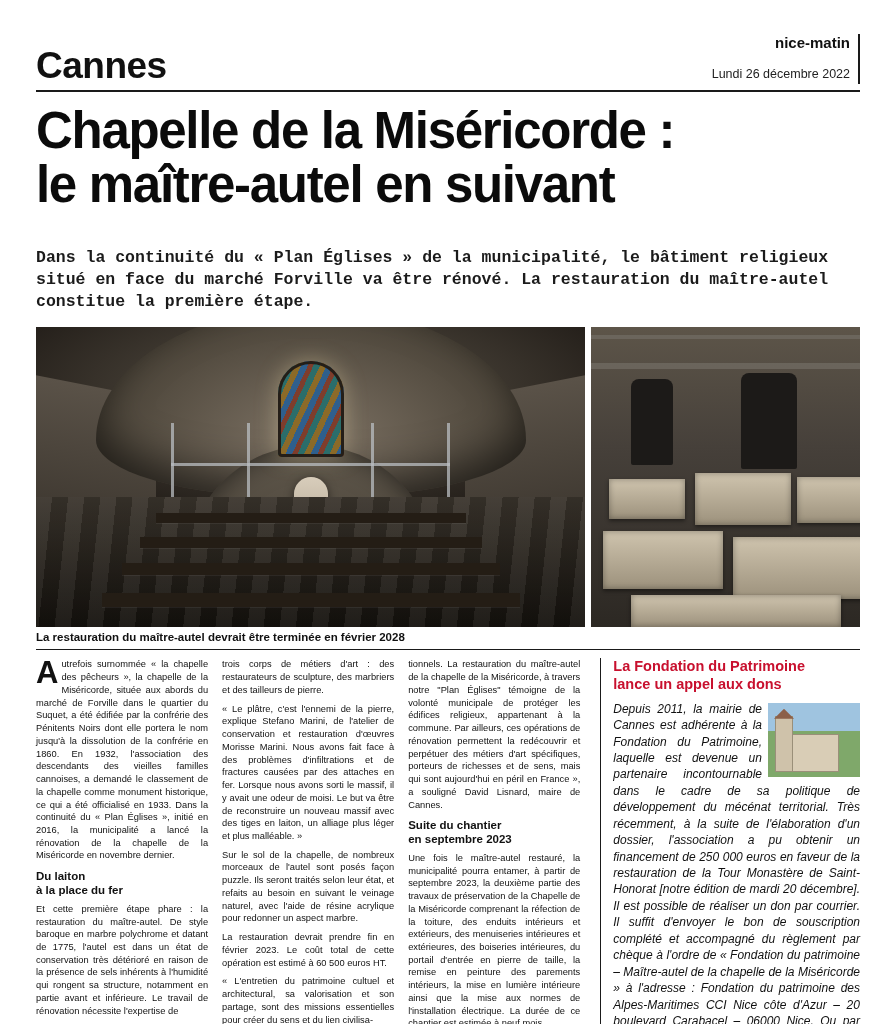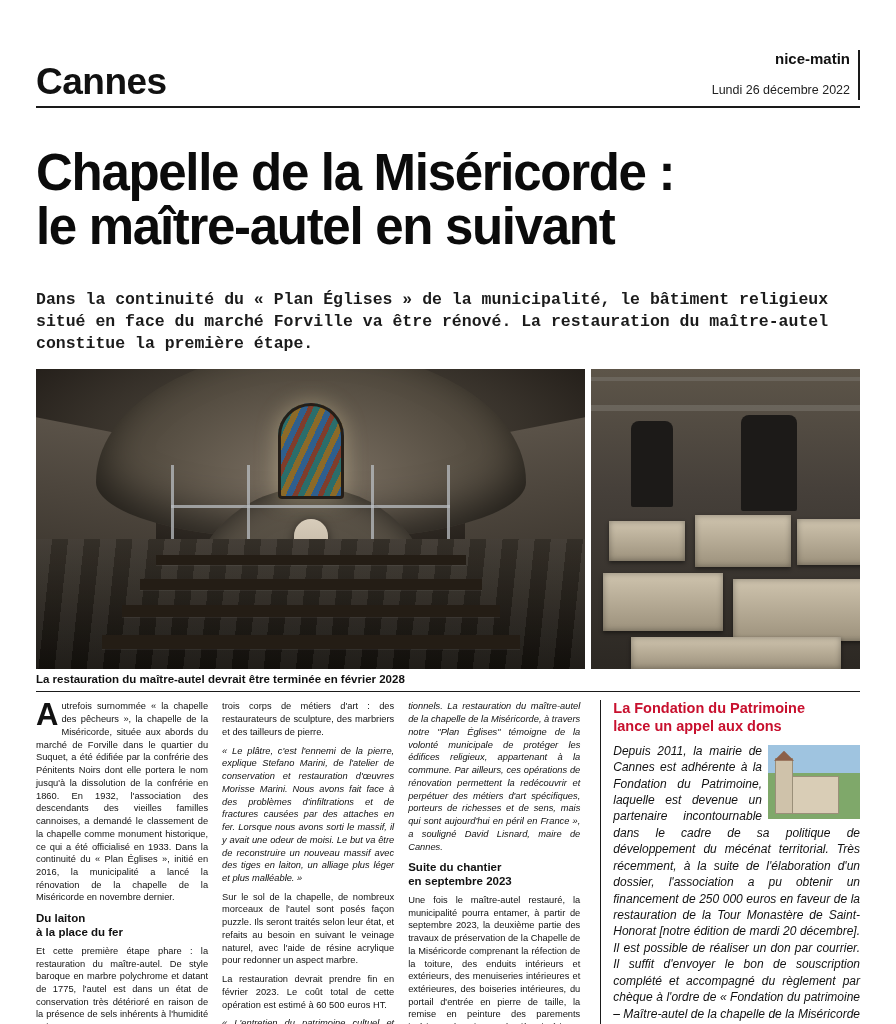--- a/index.html
+++ b/index.html
@@ -12,21 +12,21 @@
     height: 1024px;
     font-family: "Liberation Sans", sans-serif;
     color: #111;
     overflow: hidden;
   }
   .page {
     position: relative;
     width: 896px;
     height: 1024px;
     box-sizing: border-box;
-    padding: 16px 36px;
+    padding: 0 36px;
   }
 
   
   .masthead {
     display: flex;
     align-items: flex-end;
     justify-content: space-between;
     padding-top: 34px;
     padding-bottom: 6px;
     border-bottom: 2.5px solid #1a1a1a;
@@ -52,21 +52,21 @@
     letter-spacing: 0px;
   }
   .issue-date {
     font-size: 12.5px;
     color: #222;
     margin-top: 14px;
   }
 
   
   .headline {
-    margin-top: 38px;
+    margin-top: 12px;
     font-size: 51px;
     font-weight: bold;
     line-height: 1.06;
     letter-spacing: -1.3px;
     color: #0b0b0b;
   }
   .headline .l2 { display: block; }
   .standfirst {
     margin-top: 20px;
     font-size: 16.5px;
@@ -189,21 +189,21 @@
     margin-top: 8px;
     display: flex;
     gap: 14px;
     font-size: 9.3px;
     line-height: 1.37;
     text-align: justify;
     color: #111;
   }
   .col { width: 173px; }
   .col p { margin: 0 0 6px 0; }
-  .col p.it { font-style: italic; }
+  .col p.it { }
   .subhead {
     font-weight: bold;
     font-size: 11.5px;
     line-height: 1.2;
     margin: 8px 0 5px 0;
     text-align: left;
   }
   .dropcap::first-letter {
     float: left;
     font-size: 31px;

